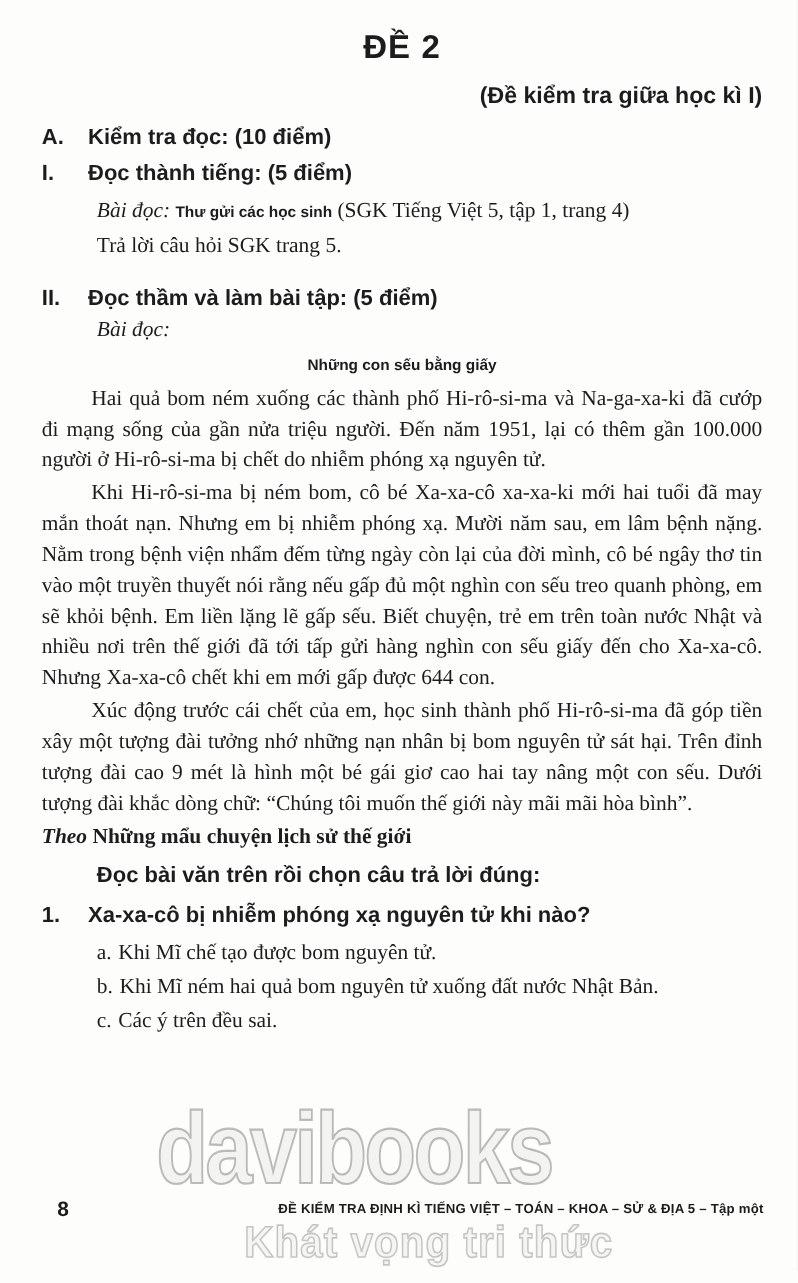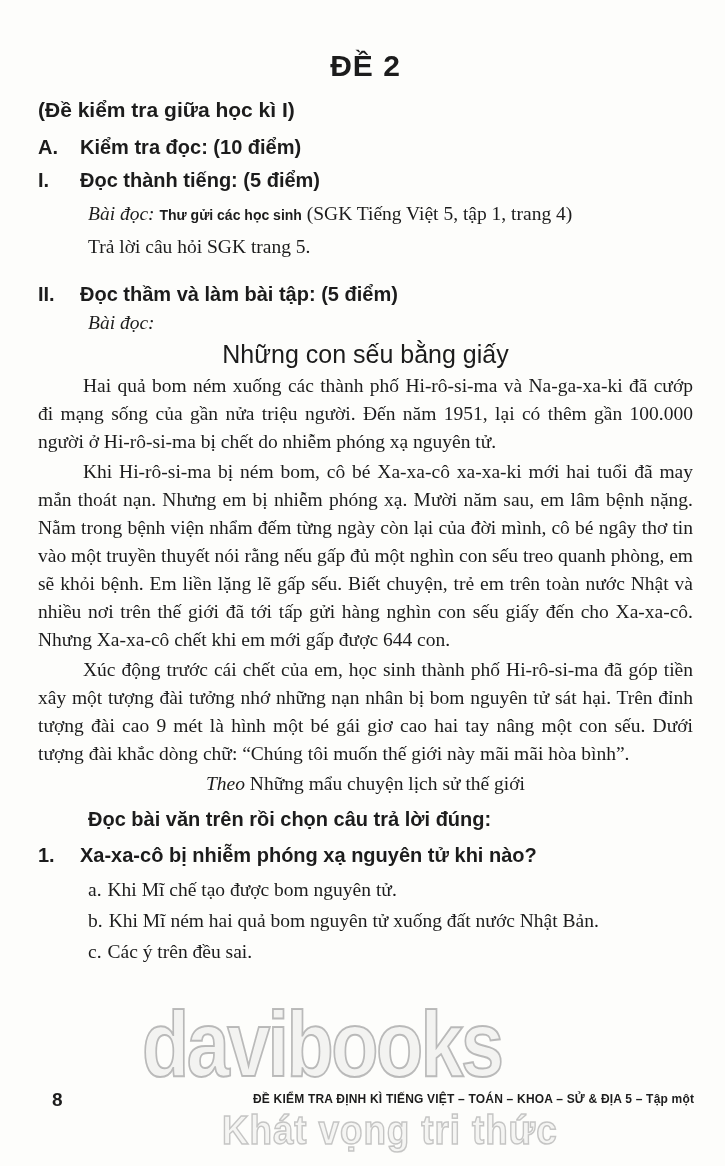--- a/index.html
+++ b/index.html
@@ -14,36 +14,36 @@
     color: #1c1c1c;
     font-family: "Liberation Serif", serif;
     font-size: 19.5px;
     line-height: 28px;
     overflow: hidden;
   }
 
   .content {
     position: relative;
     z-index: 2;
-    padding: 49px 32px 0 38px;
+    padding: 27px 32px 0 38px;
   }
 
   
   .exam-title {
     margin: 0 0 14px 0;
     text-align: center;
     font-family: "Liberation Sans", sans-serif;
     font-weight: bold;
     font-size: 30px;
     line-height: 34px;
     letter-spacing: 1px;
   }
   .exam-subtitle {
     margin: 0 0 12px 0;
-    text-align: left;
+    text-align: right;
     font-family: "Liberation Sans", sans-serif;
     font-weight: bold;
     font-size: 21px;
     line-height: 26px;
   }
 
   .sec-row {
     display: flex;
     font-family: "Liberation Sans", sans-serif;
     font-weight: bold;
@@ -63,36 +63,37 @@
     font-size: 14px;
   }
   .traloi-line { margin-bottom: 22px; line-height: 26px; }
   .sec-ii { margin-bottom: 4px; }
   .baidoc2-line { font-style: italic; margin-bottom: 5px; line-height: 26px; }
 
   .reading-title {
     margin: 0 0 5px 0;
     text-align: center;
     font-family: "Liberation Sans", sans-serif;
-    font-weight: normal;
-    font-size: 25px;
+    font-weight: bold;
+    font-size: 14px;
     line-height: 26px;
   }
 
   
   .para {
     margin: 0 0 2px 0;
     text-align: justify;
     text-indent: 45px;
   }
 
   .attribution {
     margin: 2px 0 8px 0;
-    text-align: center;
+    text-align: left;
     line-height: 28px;
+    font-weight: bold;
   }
   .attribution .attr-prefix { font-style: italic; }
 
   
   .quiz-instruction {
     margin: 0 0 10px 50px;
     font-family: "Liberation Sans", sans-serif;
     font-weight: bold;
     font-size: 20px;
     line-height: 26px;

